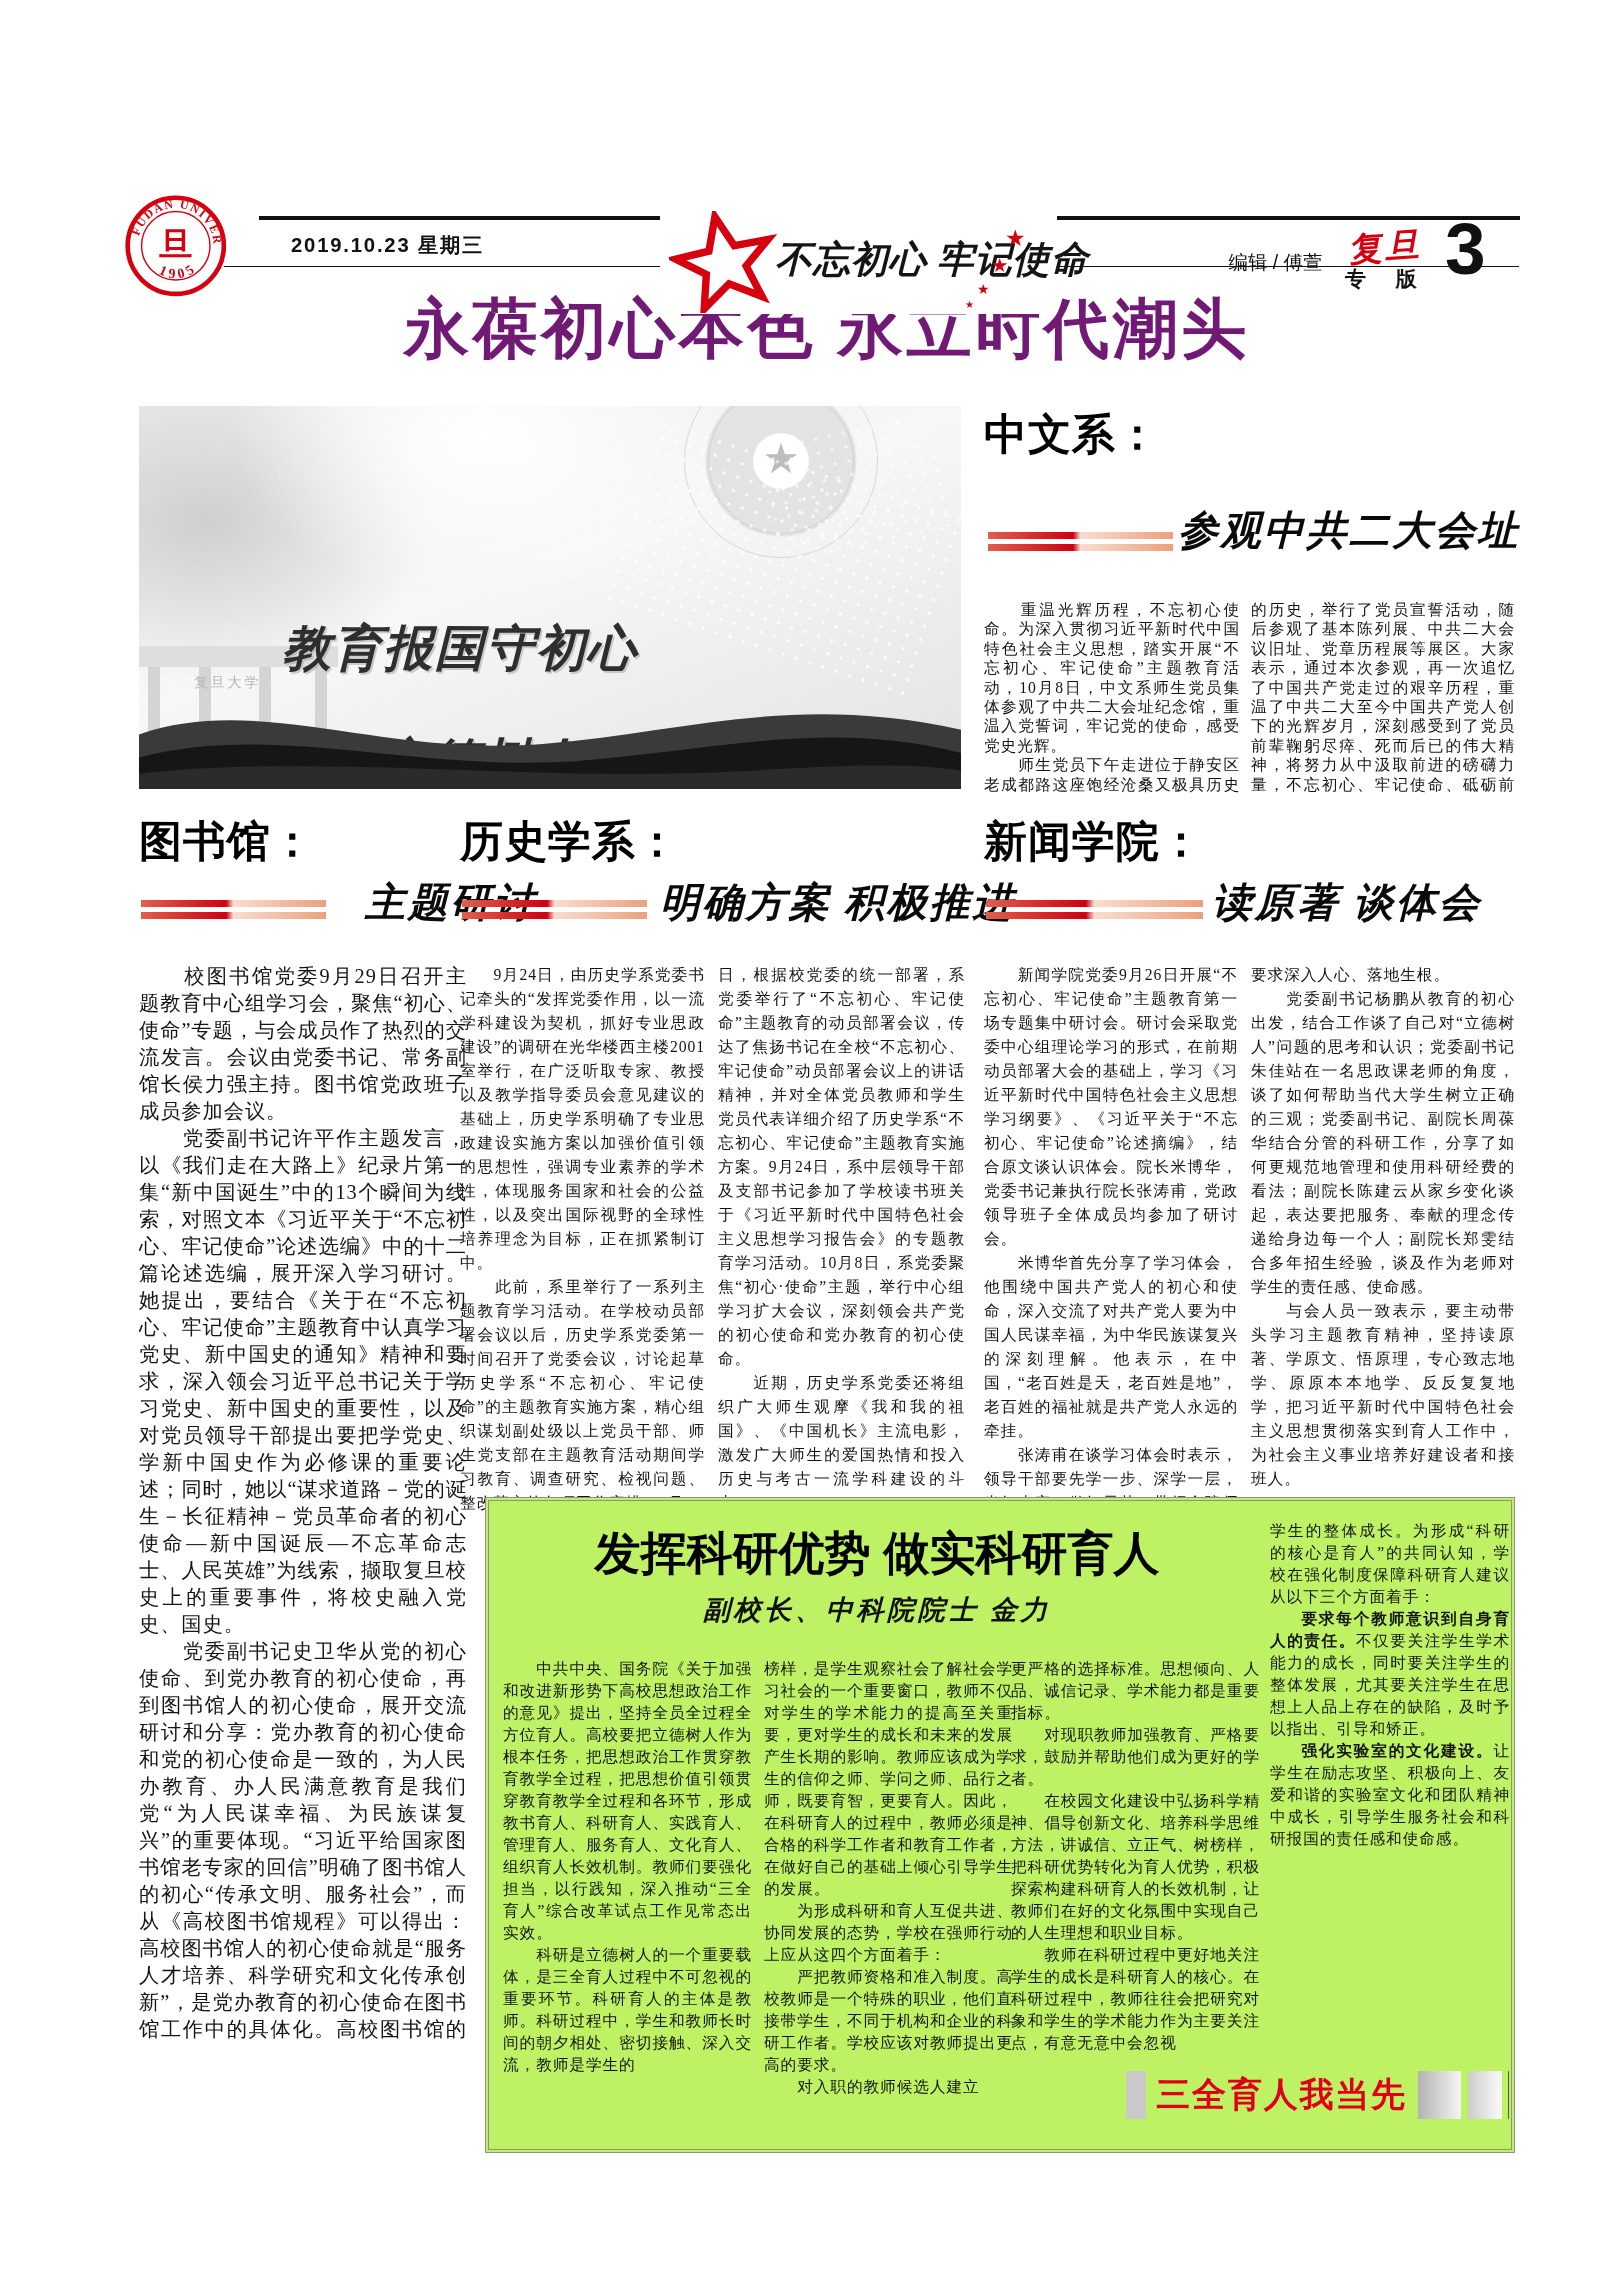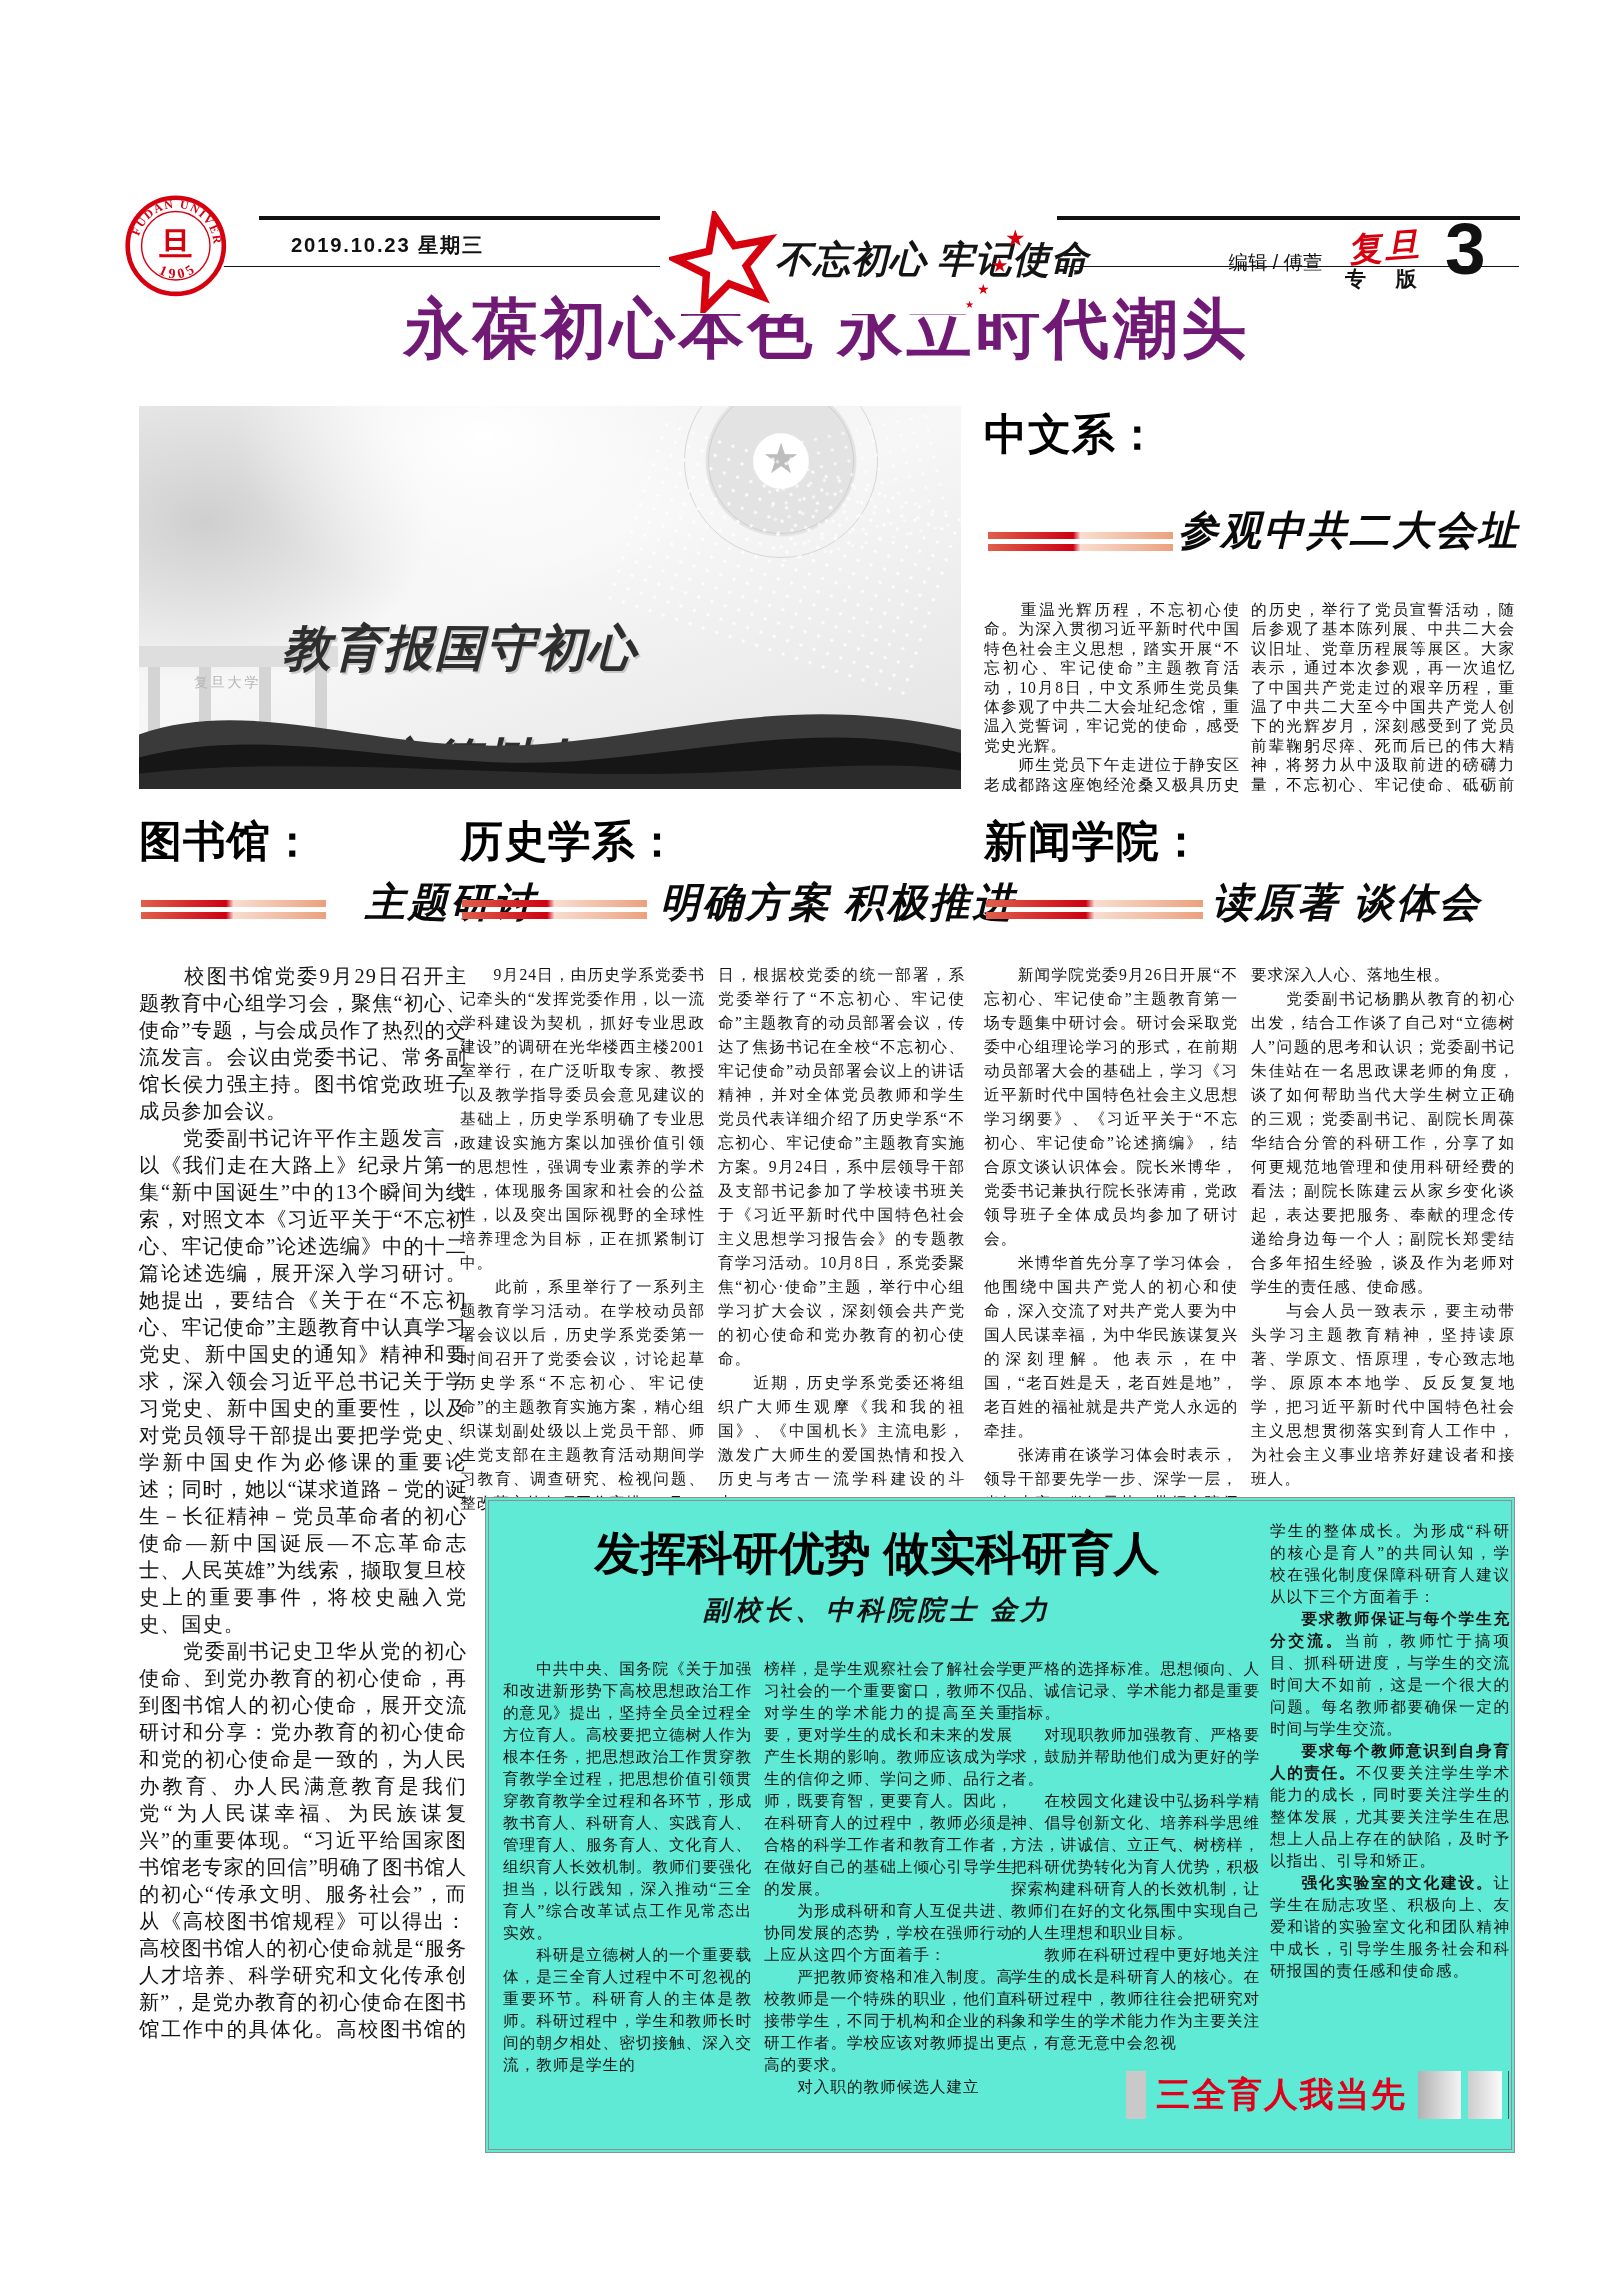--- a/index.html
+++ b/index.html
@@ -65,21 +65,21 @@
   .bodycol { position:absolute; text-align:justify; white-space:pre-line; color:#141414;
              letter-spacing:0.9px; overflow:hidden; }
   .c-zw  { font-size:15.7px; line-height:19.4px; }
   .c-std { font-size:15.7px; line-height:24px; }
   .c-lib { font-size:20.3px; line-height:27px; }
   .byline { position:absolute; left:1249px; top:1496px; width:266px; text-align:right;
             font-size:18.5px; font-weight:bold; color:#111; }
 
   
   .boxed { position:absolute; left:485px; top:1497px; width:1030px; height:656px;
-           border:4.6px double #8f8f8f; background:#5eead4; }
+           border:4.6px double #8f8f8f; background:#bef264; }
   .box-title { position:absolute; left:0px; top:22px; width:776px; text-align:center;
                font-family:"Liberation Sans","DejaVu Sans",sans-serif; font-weight:bold;
                font-size:46px; color:#000; white-space:nowrap; }
   .box-author { position:absolute; left:0px; top:91px; width:776px; text-align:center;
                 font-size:27px; font-weight:bold; font-style:italic; letter-spacing:3.7px; color:#111; }
   .boxcol { position:absolute; top:157px; width:249px; height:480px; text-align:justify; white-space:pre-line;
             font-size:15.7px; line-height:22px; letter-spacing:0.9px; color:#141414; overflow:hidden; }
   .boxcol p { text-indent:0; }
   .bold-lead { font-family:"Liberation Sans","DejaVu Sans",sans-serif; font-weight:bold; }
   .c4p { margin:0; }
@@ -236,21 +236,20 @@
 　　为形成科研和育人互促共进、协同发展的态势，学校在强师行动上应从这四个方面着手：
 　　严把教师资格和准入制度。高校教师是一个特殊的职业，他们直接带学生，不同于机构和企业的科研工作者。学校应该对教师提出更高的要求。
 　　对入职的教师候选人建立</div>
     <div class="boxcol" style="left:522px;">更严格的选择标准。思想倾向、人品、诚信记录、学术能力都是重要指标。
 　　对现职教师加强教育、严格要求，鼓励并帮助他们成为更好的学者。
 　　在校园文化建设中弘扬科学精神、倡导创新文化、培养科学思维方法，讲诚信、立正气、树榜样，把科研优势转化为育人优势，积极探索构建科研育人的长效机制，让教师们在好的文化氛围中实现自己的人生理想和职业目标。
 　　教师在科研过程中更好地关注学生的成长是科研育人的核心。在科研过程中，教师往往会把研究对象和学生的学术能力作为主要关注点，有意无意中会忽视</div>
 
     <div class="boxcol" style="left:781px; top:19.4px; width:240px; height:545px; white-space:normal;">
       <p class="c4p">学生的整体成长。为形成“科研的核心是育人”的共同认知，学校在强化制度保障科研育人建议从以下三个方面着手：</p>
-      <p class="c4p" style="text-indent:2em;"><span class="bold-lead">要求教师保证与每个学生充分交流。</span><span>当前，教师忙于搞项目、抓科研进度，与学生的交流时间大不如前，这是一个很大的问题。每名教师都要确保一定的时间与学生交流。</span></p>
       <p class="c4p" style="text-indent:2em;"><span class="bold-lead">要求每个教师意识到自身育人的责任。</span><span>不仅要关注学生学术能力的成长，同时要关注学生的整体发展，尤其要关注学生在思想上人品上存在的缺陷，及时予以指出、引导和矫正。</span></p>
       <p class="c4p" style="text-indent:2em;"><span class="bold-lead">强化实验室的文化建设。</span><span>让学生在励志攻坚、积极向上、友爱和谐的实验室文化和团队精神中成长，引导学生服务社会和科研报国的责任感和使命感。</span></p>
     </div>
 
     <div class="slogan-strip">
       <div class="gray-block-sm"></div>
       <div class="red-slogan">三全育人我当先</div>
       <div class="gray-grad-1"></div>
       <div class="gray-grad-2"></div>
       <div class="strip-line"></div>

